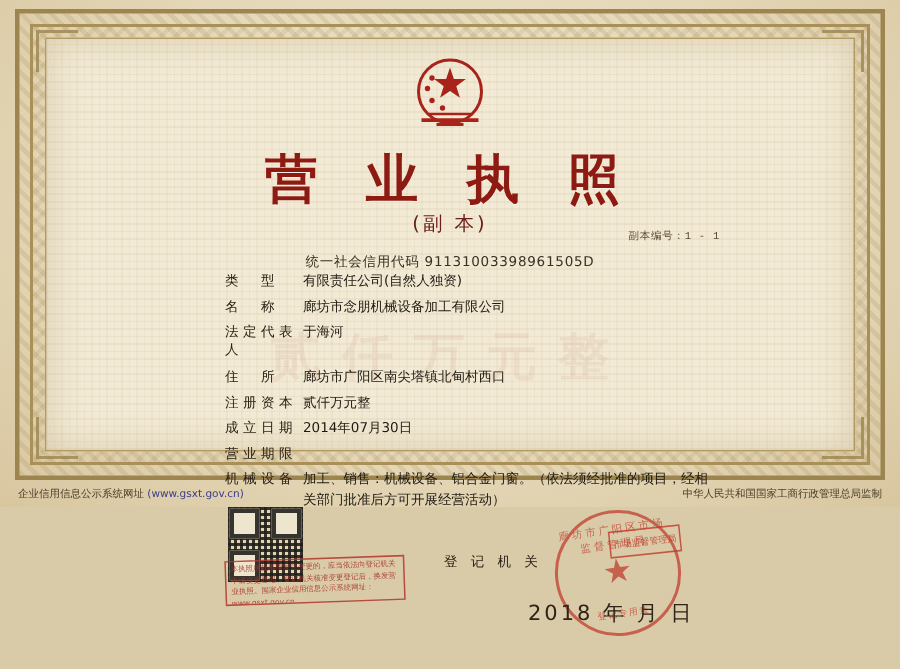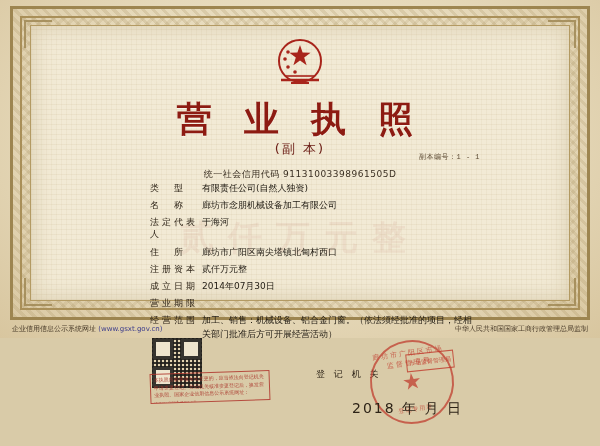--- a/index.html
+++ b/index.html
@@ -108,21 +108,21 @@
     border:1px solid #b0352c;
     color:#a82f26;font-size:5px;line-height:1.5;
     padding:2px 3px;box-sizing:border-box;
     transform:rotate(-2deg);opacity:.85;
     overflow:hidden;
   }
 
   
   .reg-auth{
     position:absolute;left:296px;top:368px;
-    font-size:9px;letter-spacing:3px;color:#2d2317;margin-left:20px;
+    font-size:9px;letter-spacing:3px;color:#2d2317;
   }
   .date-line{
     position:absolute;left:352px;top:400px;
     font-size:14px;letter-spacing:2px;color:#2d2317;
   }
   
   .seal{
     position:absolute;left:370px;top:340px;width:80px;height:80px;
     border:2px solid #c0392b;border-radius:50%;
     opacity:.72;transform:rotate(-8deg);
@@ -219,21 +219,21 @@
     </div>
     <div class="row">
       <div class="lbl">成立日期</div>
       <div class="val">2014年07月30日</div>
     </div>
     <div class="row">
       <div class="lbl">营业期限</div>
       <div class="val"></div>
     </div>
     <div class="row scope">
-      <div class="lbl">经营范围</div>
+      <div class="lbl">机械设备</div>
       <div class="val">加工、销售：机械设备、铝合金门窗。（依法须经批准的项目，经相关部门批准后方可开展经营活动）</div>
     </div>
   </div>
 
   <div class="qr">
       <div class="q3"></div>
     </div>
 
   <div class="redstamp">本执照所载事项发生变更的，应当依法向登记机关申请变更登记。登记机关核准变更登记后，换发营业执照。国家企业信用信息公示系统网址：www.gsxt.gov.cn</div>
 

